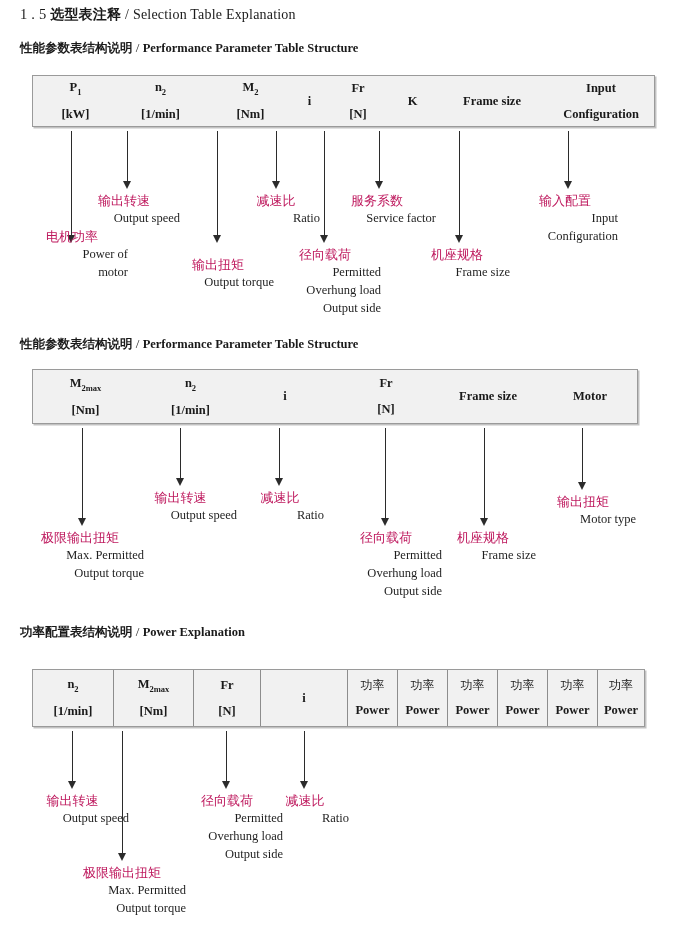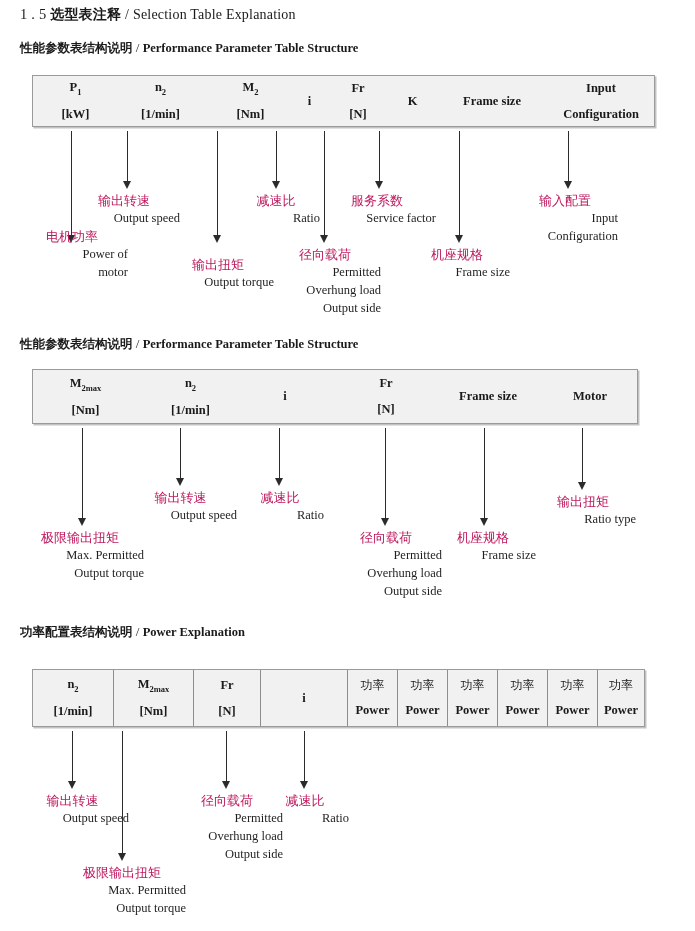--- a/index.html
+++ b/index.html
@@ -271,21 +271,21 @@
     <span class="en">Permitted</span>
     <span class="en">Overhung load</span>
     <span class="en">Output side</span>
   </div>
   <div class="callout" style="left:430px;top:529px;width:106px;">
     <span class="cn">机座规格</span>
     <span class="en">Frame size</span>
   </div>
   <div class="callout" style="left:530px;top:493px;width:106px;">
     <span class="cn">输出扭矩</span>
-    <span class="en">Ratio type</span>
+    <span class="en">Motor type</span>
   </div>
 
   <div class="sec-head" style="top:624px;">
     <span class="cn">功率配置表结构说明</span>
     <span class="sep">/</span>
     <span class="en">Power Explanation</span>
   </div>
 
   <div class="tbl shadow" style="left:32px;top:669px;width:613px;height:58px;">
     <div class="cell two" style="left:0px;width:80px;">

